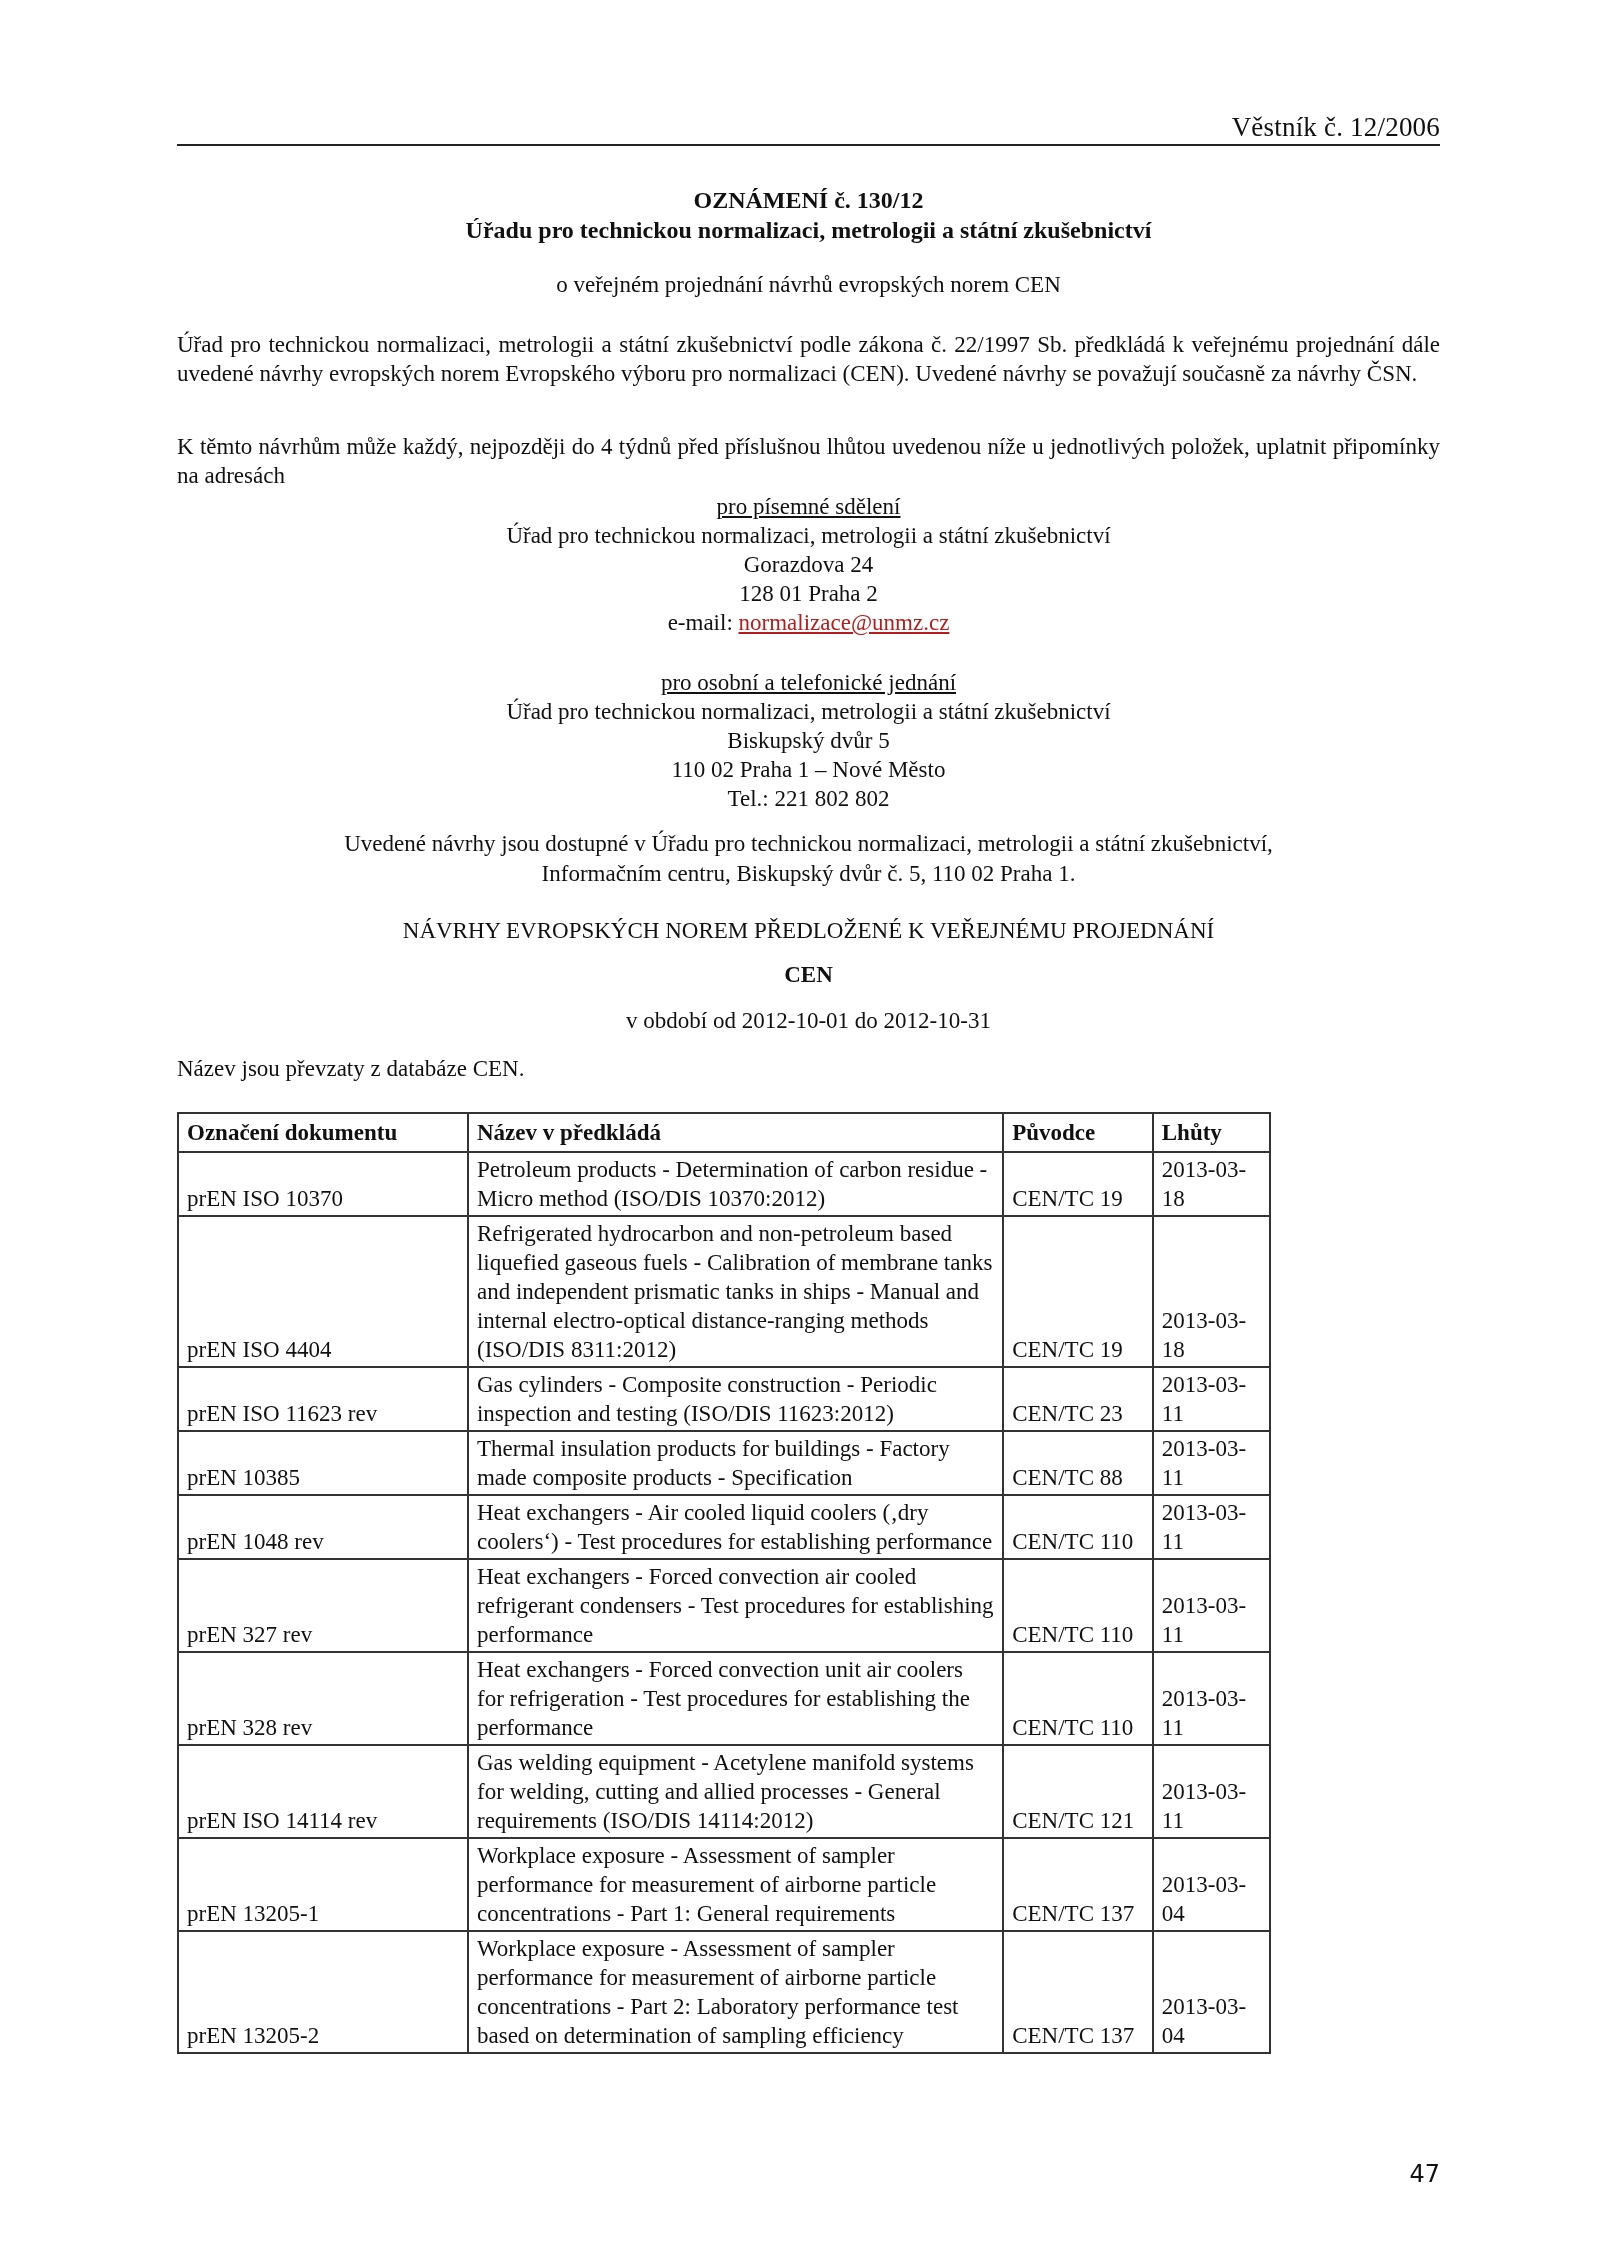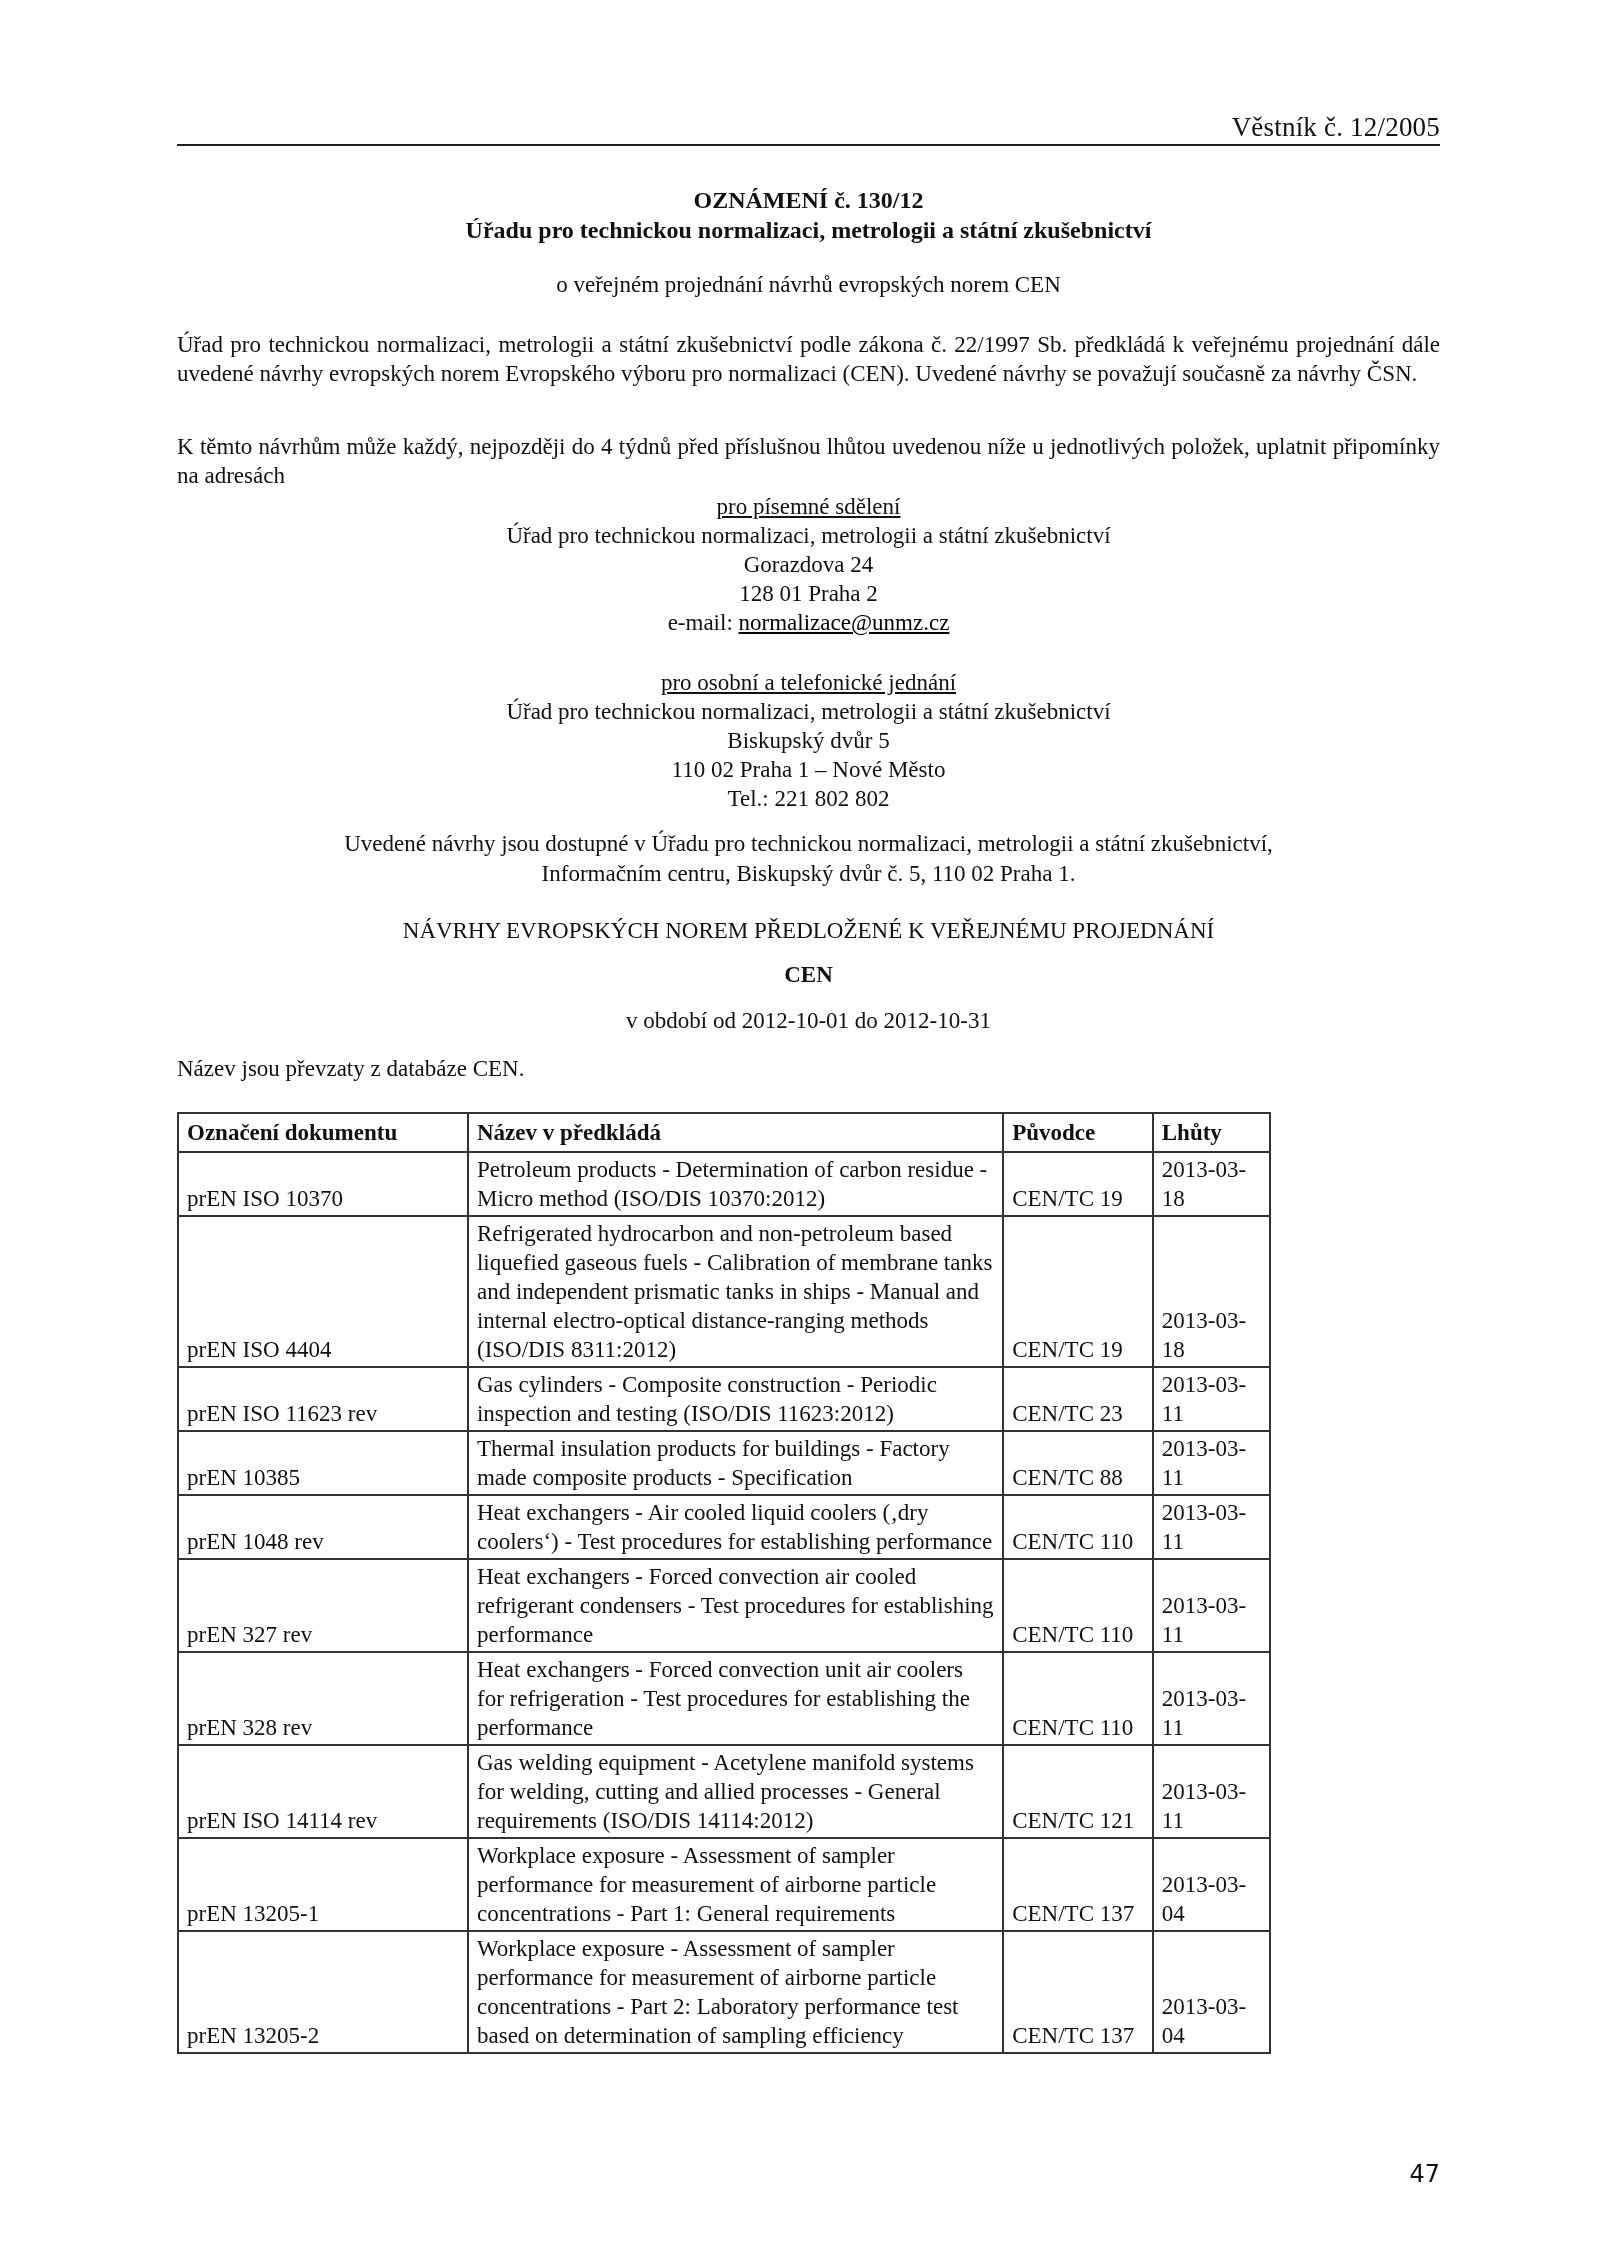--- a/index.html
+++ b/index.html
@@ -26,21 +26,21 @@
     .para {
       position: absolute; left: 0; right: 0; font-size: 23px; line-height: 29px;
       text-align: justify;
     }
     .p1 { top: 330px; }
     .p2 { top: 432px; }
     .addr { position: absolute; left: 0; right: 0; text-align: center; font-size: 23px; line-height: 29px; }
     .addr1 { top: 492px; }
     .addr2 { top: 668px; }
     .u { text-decoration: underline; }
-    .link { color: #000000; text-decoration: underline; cursor: pointer; }
+    .link { color: #b91c1c; text-decoration: underline; cursor: pointer; }
     .avail { position: absolute; left: 0; right: 0; top: 829px; text-align: center; font-size: 23px; line-height: 30px; }
     .sect-head { position: absolute; left: 0; right: 0; top: 918px; text-align: center; font-size: 23px; }
     .cen { position: absolute; left: 0; right: 0; top: 962px; text-align: center; font-size: 23px; font-weight: bold; }
     .period { position: absolute; left: 0; right: 0; top: 1008px; text-align: center; font-size: 23px; }
     .source { position: absolute; left: 0; top: 1056px; font-size: 23px; }
 
     table.docs {
       position: absolute; left: 0; top: 1112px; width: 1094px;
       border-collapse: collapse; font-size: 23px; line-height: 29px;
     }
@@ -52,21 +52,21 @@
     .c1 { width: 316px; }
     .c2 { width: 623px; }
     .c3 { width: 145px; }
     .c4 { width: 110px; }
     .pageno { position: absolute; left: 0; right: 0; top: 2160px; text-align: right; font-size: 24px; font-family: "DejaVu Sans", sans-serif; }
   </style>
 </head>
 <body>
 
 <div class="page">
-  <div class="header-right">Věstník č. 12/2005</div>
+  <div class="header-right">Věstník č. 12/2006</div>
   <div class="header-rule"></div>
 
   <div class="title-block">
     <div class="t1">OZNÁMENÍ č. 130/12</div>
     <div class="t2">Úřadu pro technickou normalizaci, metrologii a státní zkušebnictví</div>
   </div>
   <div class="subtitle">o veřejném projednání návrhů evropských norem CEN</div>
 
   <div class="para p1">Úřad pro technickou normalizaci, metrologii a státní zkušebnictví podle zákona č. 22/1997 Sb. předkládá k veřejnému projednání dále uvedené návrhy evropských norem Evropského výboru pro normalizaci (CEN). Uvedené návrhy se považují současně za návrhy ČSN.</div>
   <div class="para p2">K těmto návrhům může každý, nejpozději do 4 týdnů před příslušnou lhůtou uvedenou níže u jednotlivých položek, uplatnit připomínky na adresách</div>

